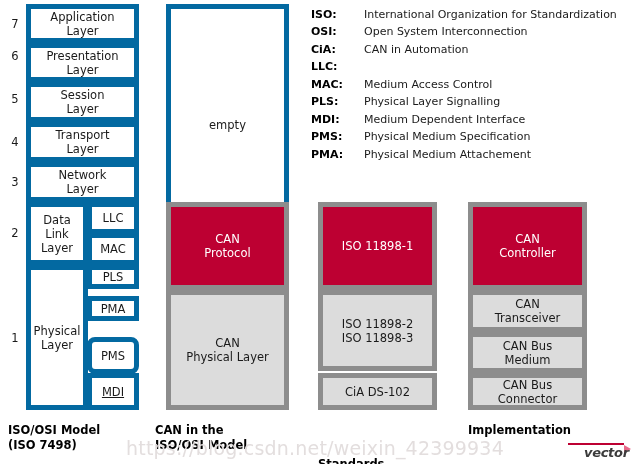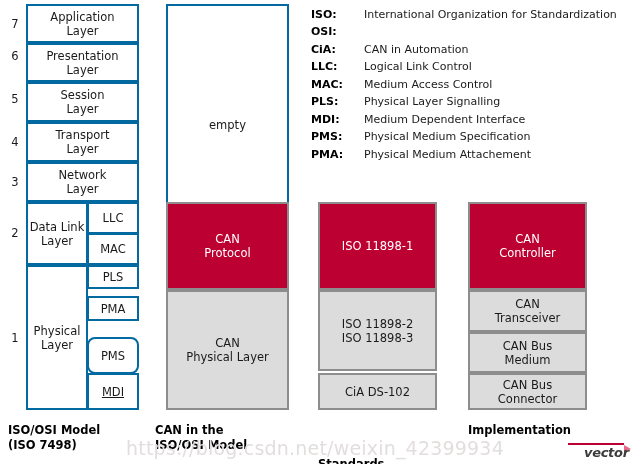--- a/index.html
+++ b/index.html
@@ -13,21 +13,21 @@
     font-family: "DejaVu Sans", "Liberation Sans", sans-serif;
     color: #000000;
     overflow: hidden;
   }
 
   .stage { position: absolute; left: 0; top: 0; width: 639px; height: 464px; }
 
   
   .box {
     position: absolute;
-    border: 2px solid #0369a1;
+    border: 5px solid #0369a1;
     background: #ffffff;
     display: flex;
     align-items: center;
     justify-content: center;
     text-align: center;
     font-size: 11.5px;
     line-height: 14px;
     color: #1a1a1a;
     white-space: pre-line;
   }
@@ -185,28 +185,28 @@
     <div class="caption" style="left:468px; top:423px; width:119px;">Implementation</div>
   </div>
 
   <div class="legend">
     <div class="legend-row">
       <span class="legend-abbr">ISO:</span>
       <span class="legend-desc">International Organization for Standardization</span>
     </div>
     <div class="legend-row">
       <span class="legend-abbr">OSI:</span>
+      <span class="legend-desc">Open System Interconnection</span>
     </div>
     <div class="legend-row">
       <span class="legend-abbr">CiA:</span>
       <span class="legend-desc">CAN in Automation</span>
     </div>
     <div class="legend-row">
       <span class="legend-abbr">LLC:</span>
-      <span class="legend-desc">Logical Link Control</span>
     </div>
     <div class="legend-row">
       <span class="legend-abbr">MAC:</span>
       <span class="legend-desc">Medium Access Control</span>
     </div>
     <div class="legend-row">
       <span class="legend-abbr">PLS:</span>
       <span class="legend-desc">Physical Layer Signalling</span>
     </div>
     <div class="legend-row">

